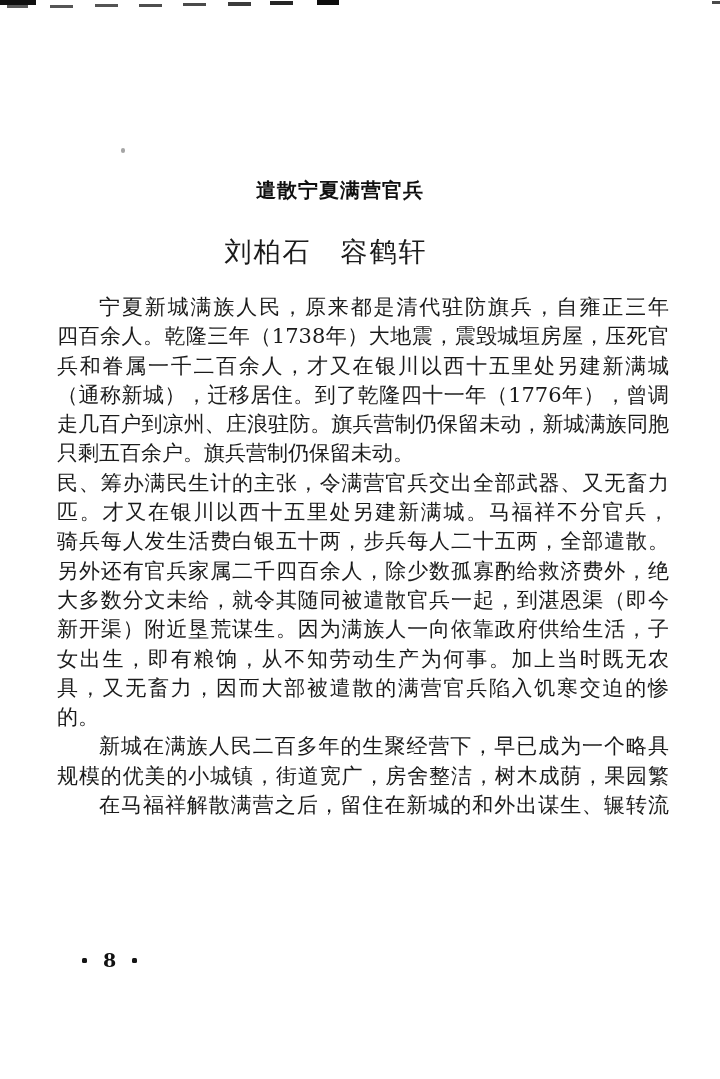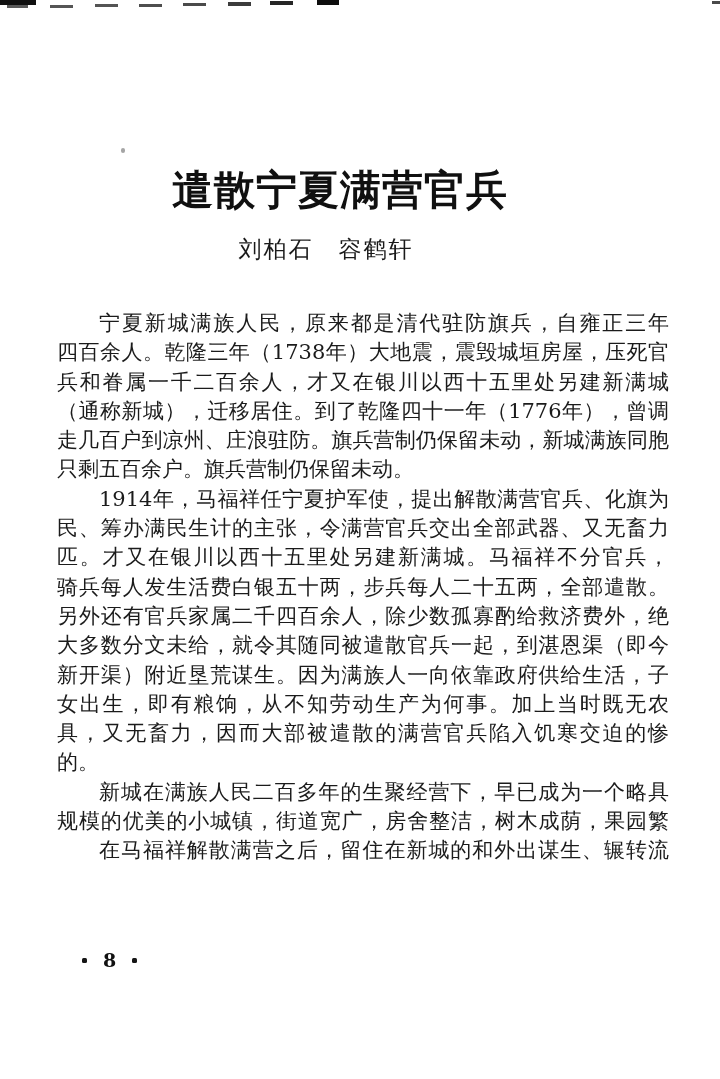--- a/index.html
+++ b/index.html
@@ -17,40 +17,39 @@
   
   .heading {
     position: absolute;
     left: 57px;
     top: 168px;
     width: 612px;
     text-align: center;
   }
   .title {
     margin: 0 46px 0 0;
-    font-size: 41px;
+    font-size: 20px;
     font-weight: 700;
     letter-spacing: 1px;
     line-height: 44px;
     color: #101010;
   }
   .authors {
     margin: 22px 74px 0 0;
-    font-size: 23px;
+    font-size: 27px;
     font-weight: 400;
     letter-spacing: 2px;
     color: #1a1a1a;
   }
   
   .bodytext {
     position: absolute;
     left: 57px;
     top: 293px;
     width: 612px;
-    margin-top: 16px;
   }
   .line {
     font-size: 21px;
     line-height: 29.3px;
     height: 29.3px;
     white-space: normal;
     text-align: justify;
     text-align-last: justify;
     text-justify: inter-character;
     color: #1b1b1b;
@@ -101,21 +100,20 @@
     <div class="authors">刘柏石　容鹤轩</div>
   </div>
 
   <div id="body" class="bodytext">
       <div class="line indent">宁夏新城满族人民，原来都是清代驻防旗兵，自雍正三年</div>
       <div class="line">四百余人。乾隆三年（1738年）大地震，震毁城垣房屋，压死官</div>
       <div class="line">兵和眷属一千二百余人，才又在银川以西十五里处另建新满城</div>
       <div class="line">（通称新城），迁移居住。到了乾隆四十一年（1776年），曾调</div>
       <div class="line">走几百户到凉州、庄浪驻防。旗兵营制仍保留未动，新城满族同胞</div>
       <div class="line lastline">只剩五百余户。旗兵营制仍保留未动。</div>
-      <div class="line indent">1914年，马福祥任宁夏护军使，提出解散满营官兵、化旗为</div>
       <div class="line">民、筹办满民生计的主张，令满营官兵交出全部武器、又无畜力</div>
       <div class="line">匹。才又在银川以西十五里处另建新满城。马福祥不分官兵，</div>
       <div class="line">骑兵每人发生活费白银五十两，步兵每人二十五两，全部遣散。</div>
       <div class="line">另外还有官兵家属二千四百余人，除少数孤寡酌给救济费外，绝</div>
       <div class="line">大多数分文未给，就令其随同被遣散官兵一起，到湛恩渠（即今</div>
       <div class="line">新开渠）附近垦荒谋生。因为满族人一向依靠政府供给生活，子</div>
       <div class="line">女出生，即有粮饷，从不知劳动生产为何事。加上当时既无农</div>
       <div class="line">具，又无畜力，因而大部被遣散的满营官兵陷入饥寒交迫的惨</div>
       <div class="line lastline">的。</div>
       <div class="line indent">新城在满族人民二百多年的生聚经营下，早已成为一个略具</div>

